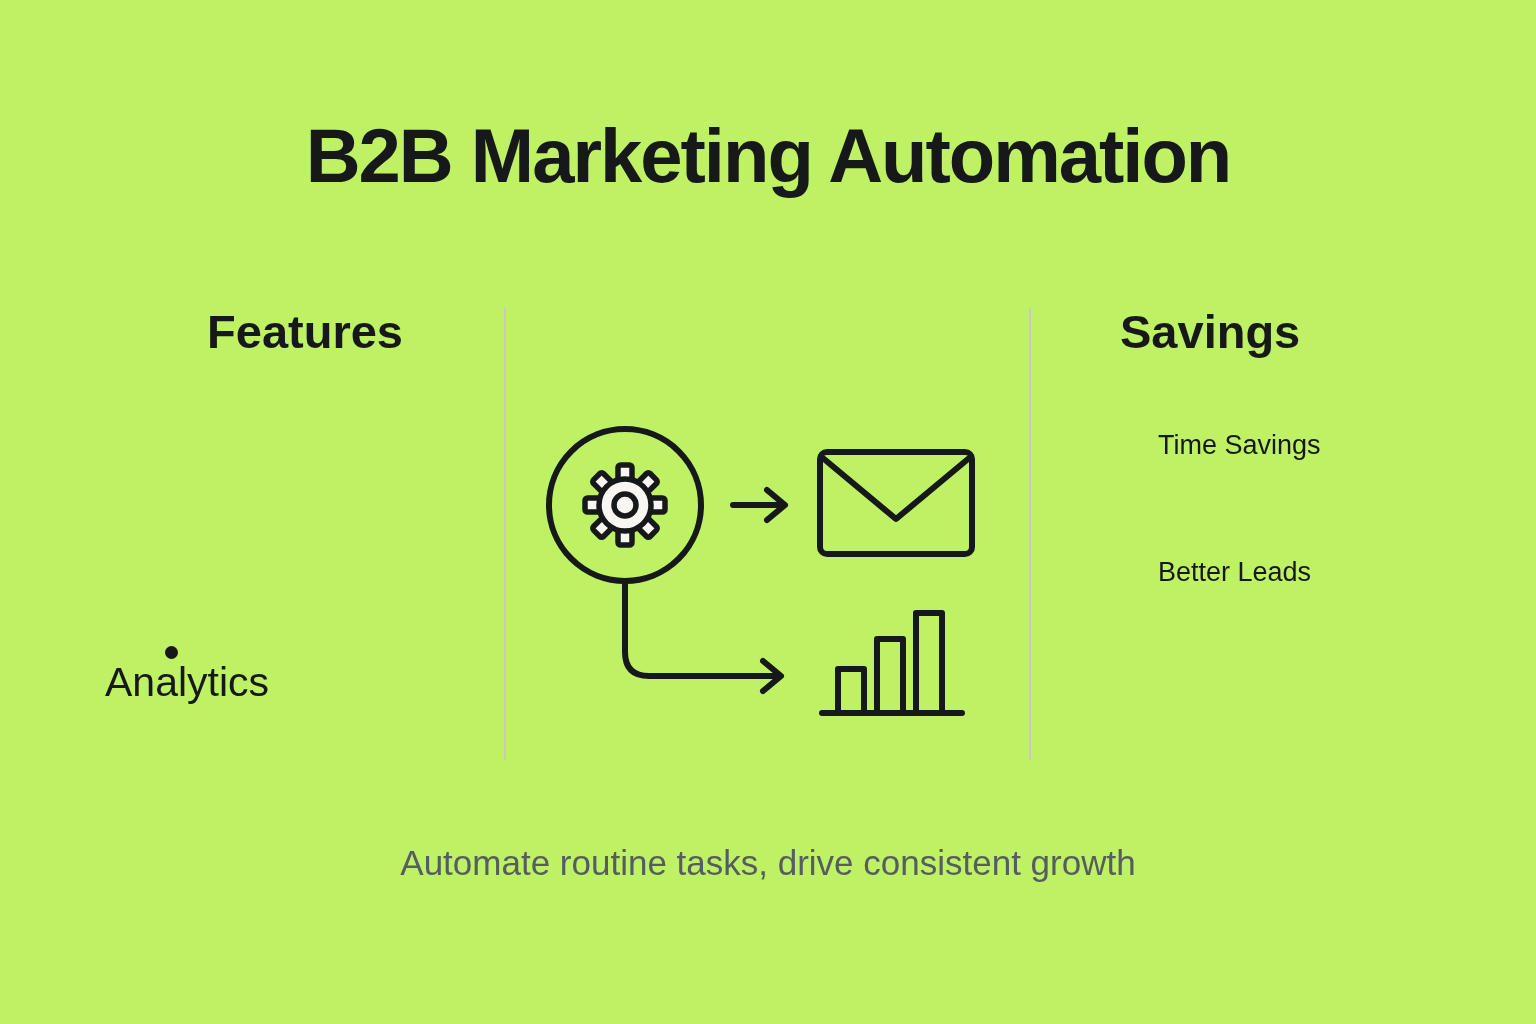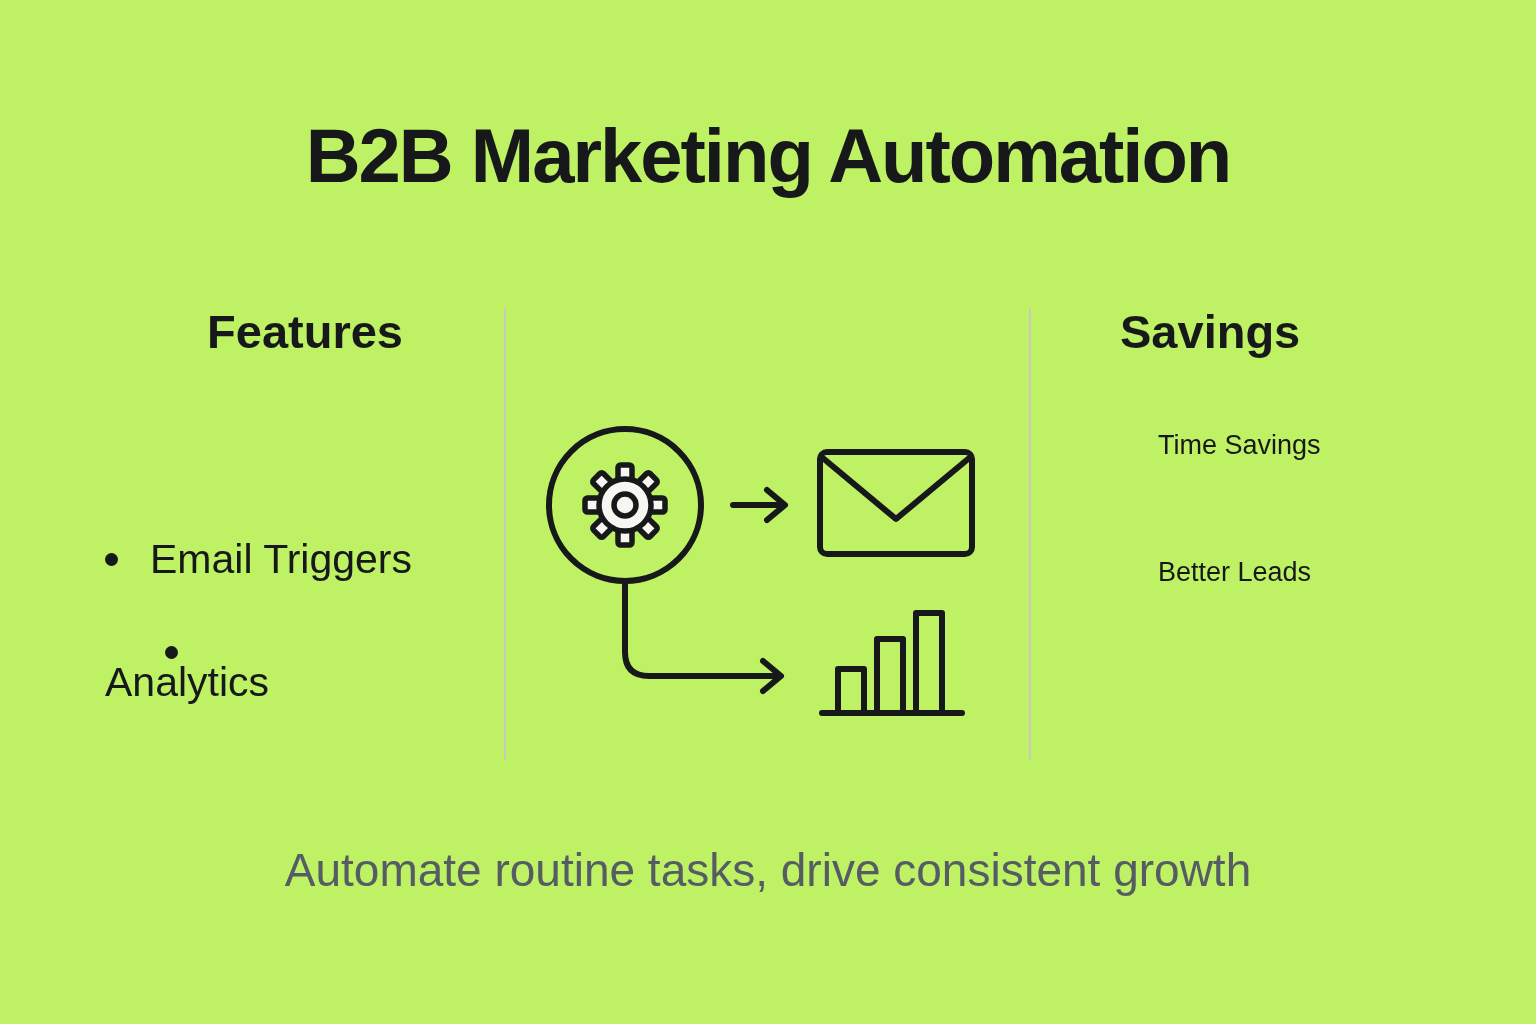--- a/index.html
+++ b/index.html
@@ -88,41 +88,37 @@
     left: 505px;
     top: 300px;
   }
 
   .tagline {
     position: absolute;
     top: 843px;
     left: 0;
     width: 100%;
     text-align: center;
-    font-size: 46px;
+    font-size: 35px;
     color: #555c63;
     margin: 0;
   }
 </style>
 </head>
 <body>
 
 <div class="page">
 
   <h1 class="title">B2B Marketing Automation</h1>
 
   <div class="divider left"></div>
   <div class="divider right"></div>
 
   <h2 class="col-heading features-heading">Features</h2>
 
-  <div class="feature-item f2">
-    <span class="bullet"></span>
-    <span>Email Triggers</span>
-  </div>
   <div class="feature-item f3">
     <span class="bullet"></span>
     <span>Analytics</span>
   </div>
 
   <h2 class="col-heading benefits-heading">Savings</h2>
 
   <div class="benefit-item b1">
     <span>Time Savings</span>
   </div>

